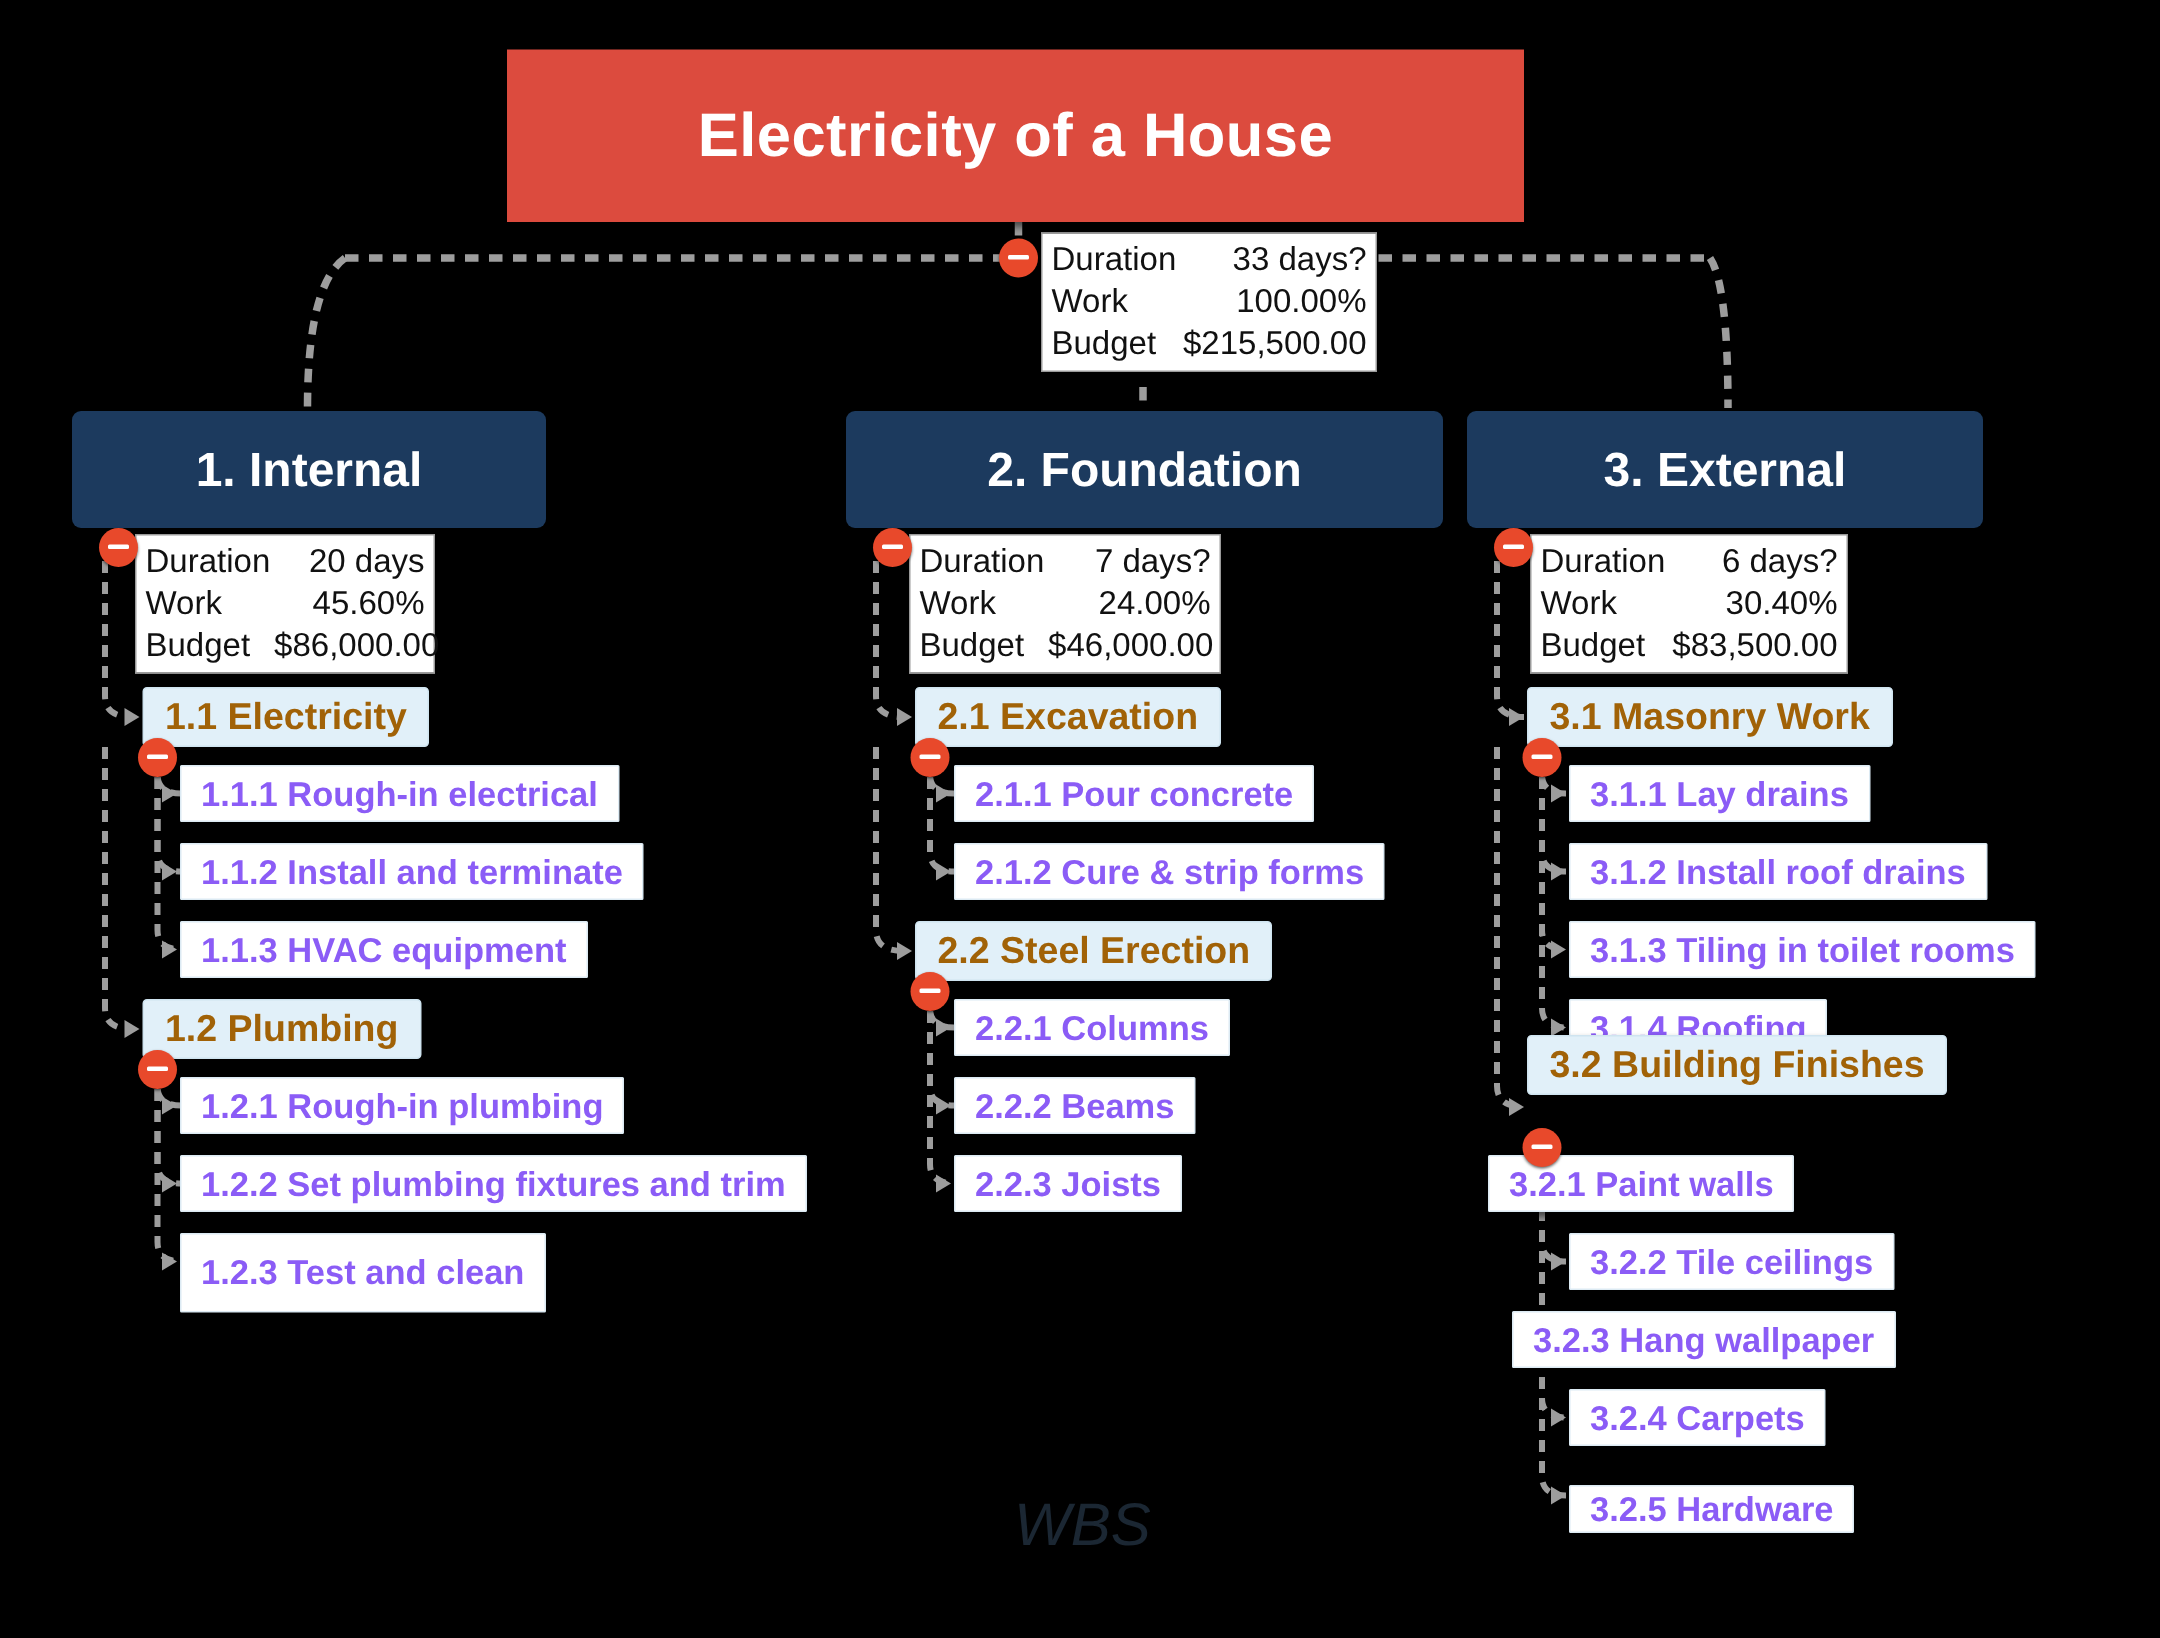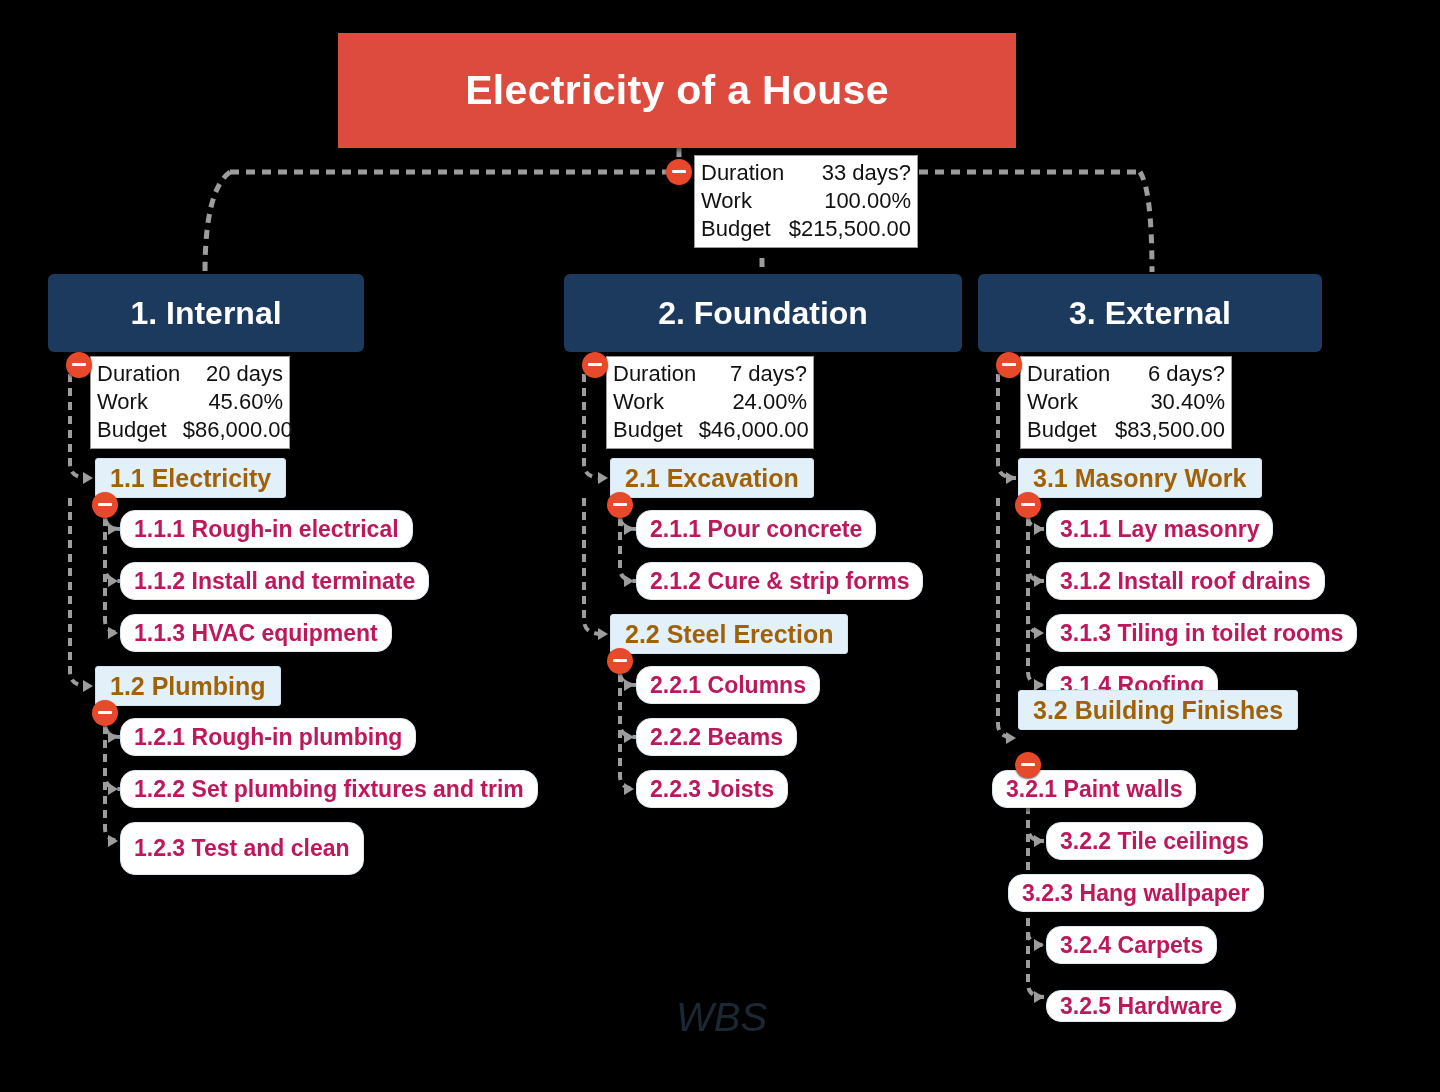--- a/index.html
+++ b/index.html
@@ -52,25 +52,25 @@
     font-weight:bold;
     padding:0 14px;
     border-radius:3px;
     border:1px solid #CFE4F0;
     box-shadow:3px 3px 4px rgba(0,0,0,.55);
   }
 
   
   .l3-box{
     background:#FFFFFF;
-    color:#be185d;
+    color:#8b5cf6;
     font-size:23px;
     font-weight:bold;
     padding:0 13px;
-    border-radius:15px;
+    border-radius:1px;
     border:1px solid #DCEAF3;
     box-shadow:3px 3px 4px rgba(0,0,0,.55);
   }
 
   
   .info-box{
     position:absolute;
     background:#FFFFFF;
     border:1px solid #9a9a9a;
     box-sizing:border-box;
@@ -304,21 +304,21 @@
           <span class="k">Budget</span>
           <span class="v">$83,500.00</span>
         </div>
       </div>
       <div class="minus" style="left:996px;top:352px;"></div>
       <div class="node l2-box" style="left:1018px;top:458px;height:40px;">
         <span>3.1  Masonry Work</span>
       </div>
       <div class="minus" style="left:1015px;top:492px;"></div>
       <div class="node l3-box" style="left:1046px;top:510px;height:38px;">
-        <span>3.1.1  Lay masonry</span>
+        <span>3.1.1  Lay drains</span>
       </div>
       <div class="node l3-box" style="left:1046px;top:562px;height:38px;">
         <span>3.1.2  Install roof drains</span>
       </div>
       <div class="node l3-box" style="left:1046px;top:614px;height:38px;">
         <span>3.1.3  Tiling in toilet rooms</span>
       </div>
       <div class="node l3-box" style="left:1046px;top:666px;height:38px;">
         <span>3.1.4  Roofing</span>
       </div>

